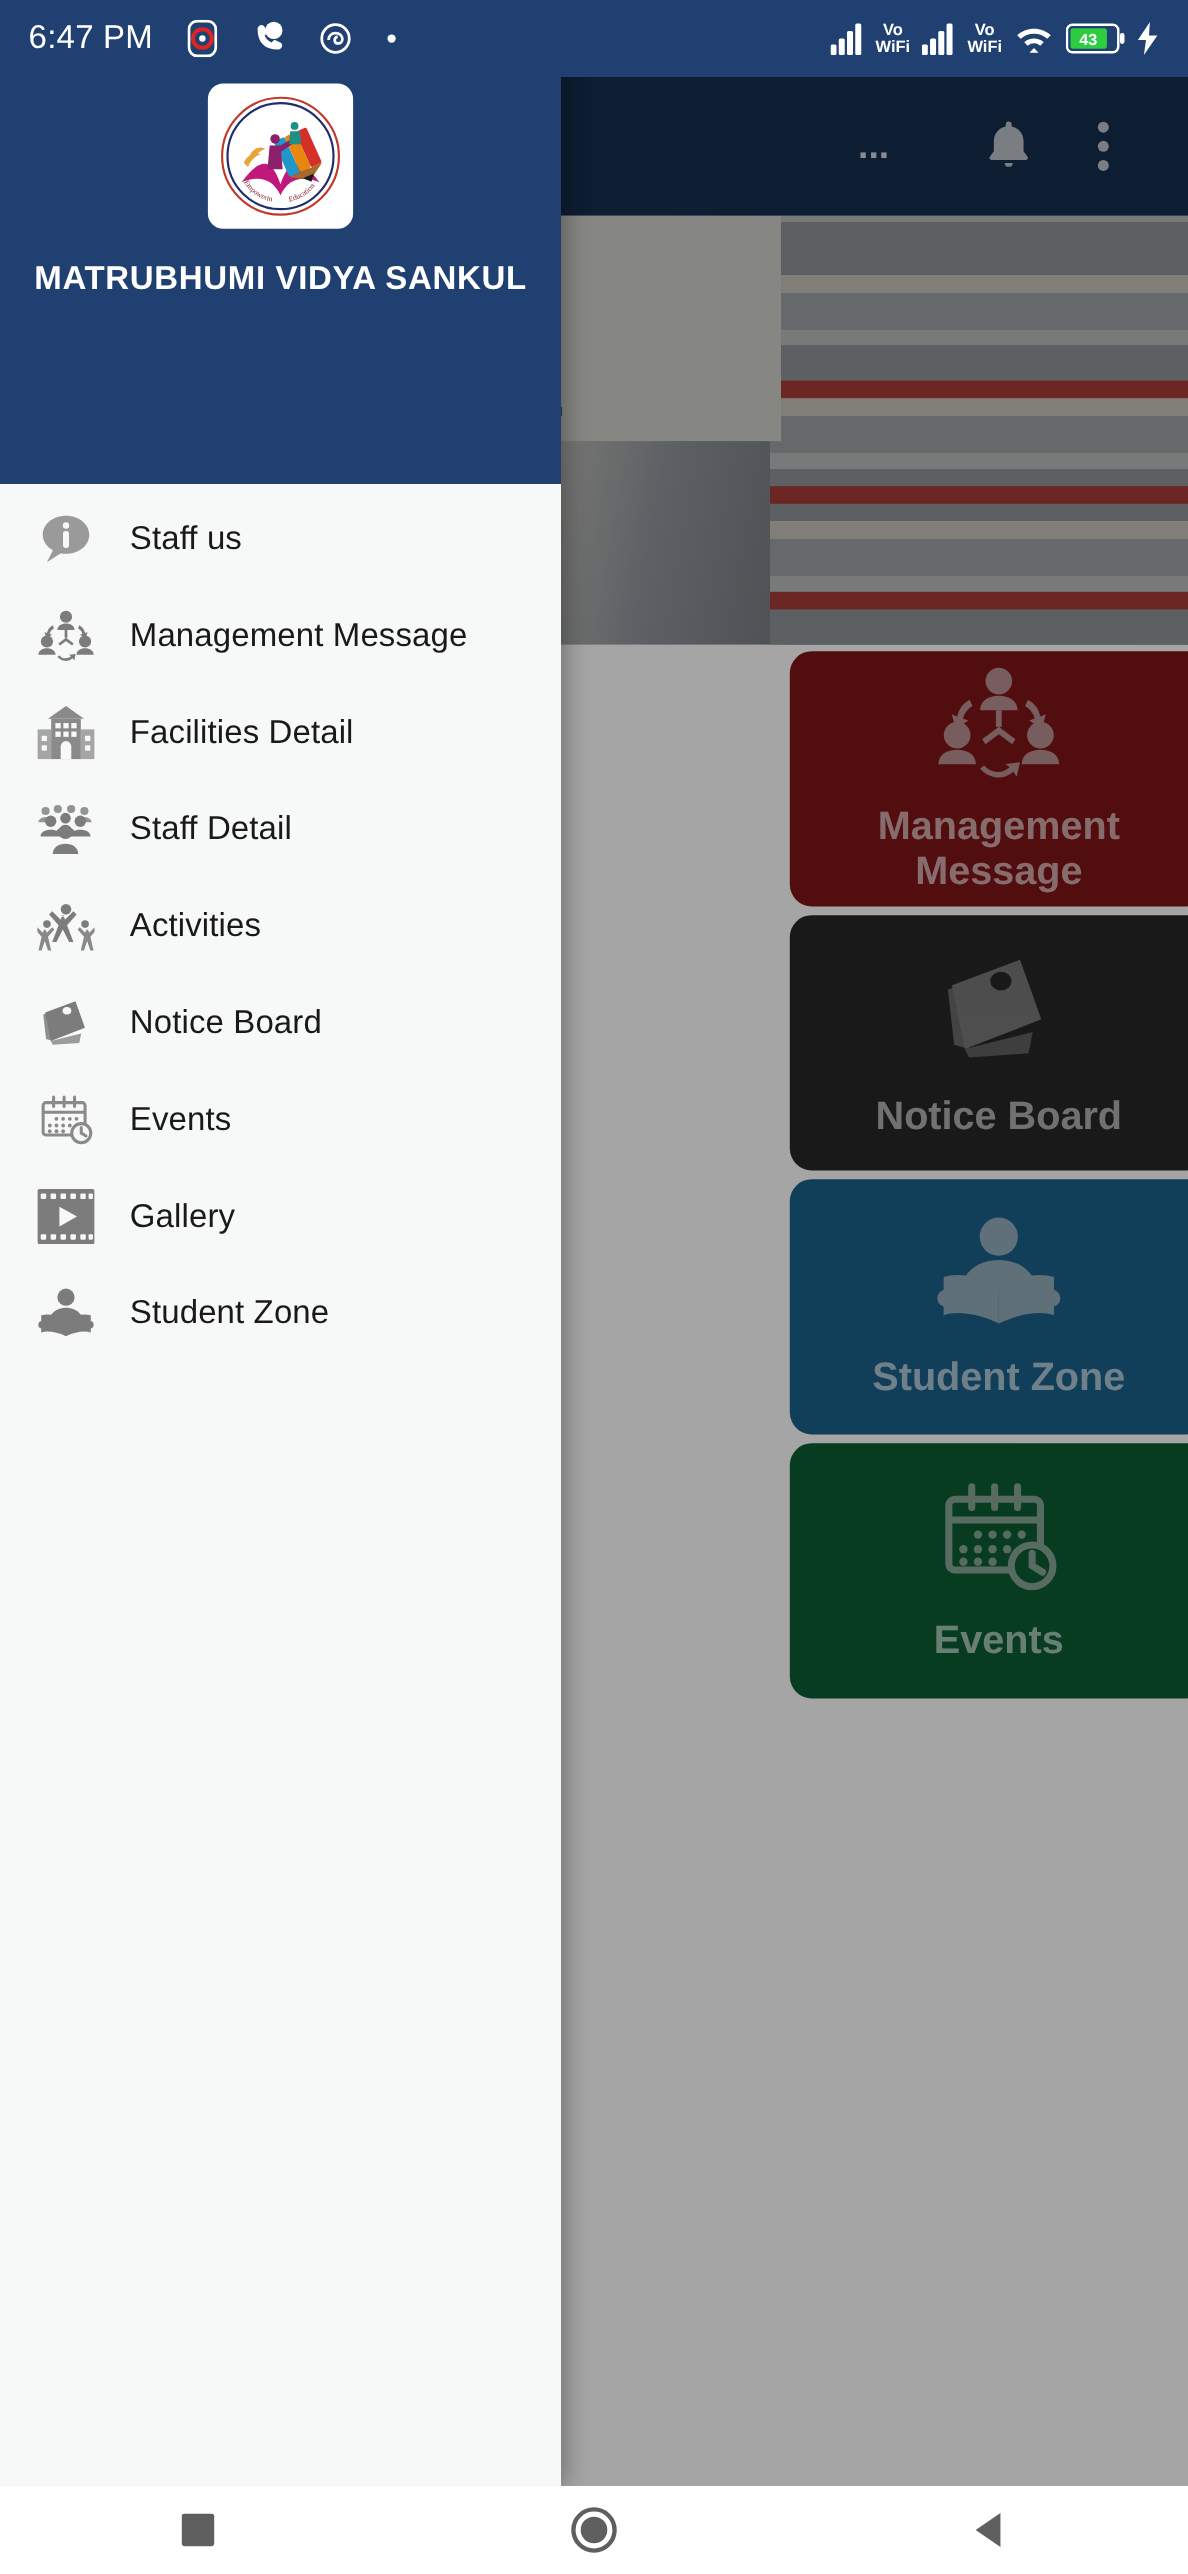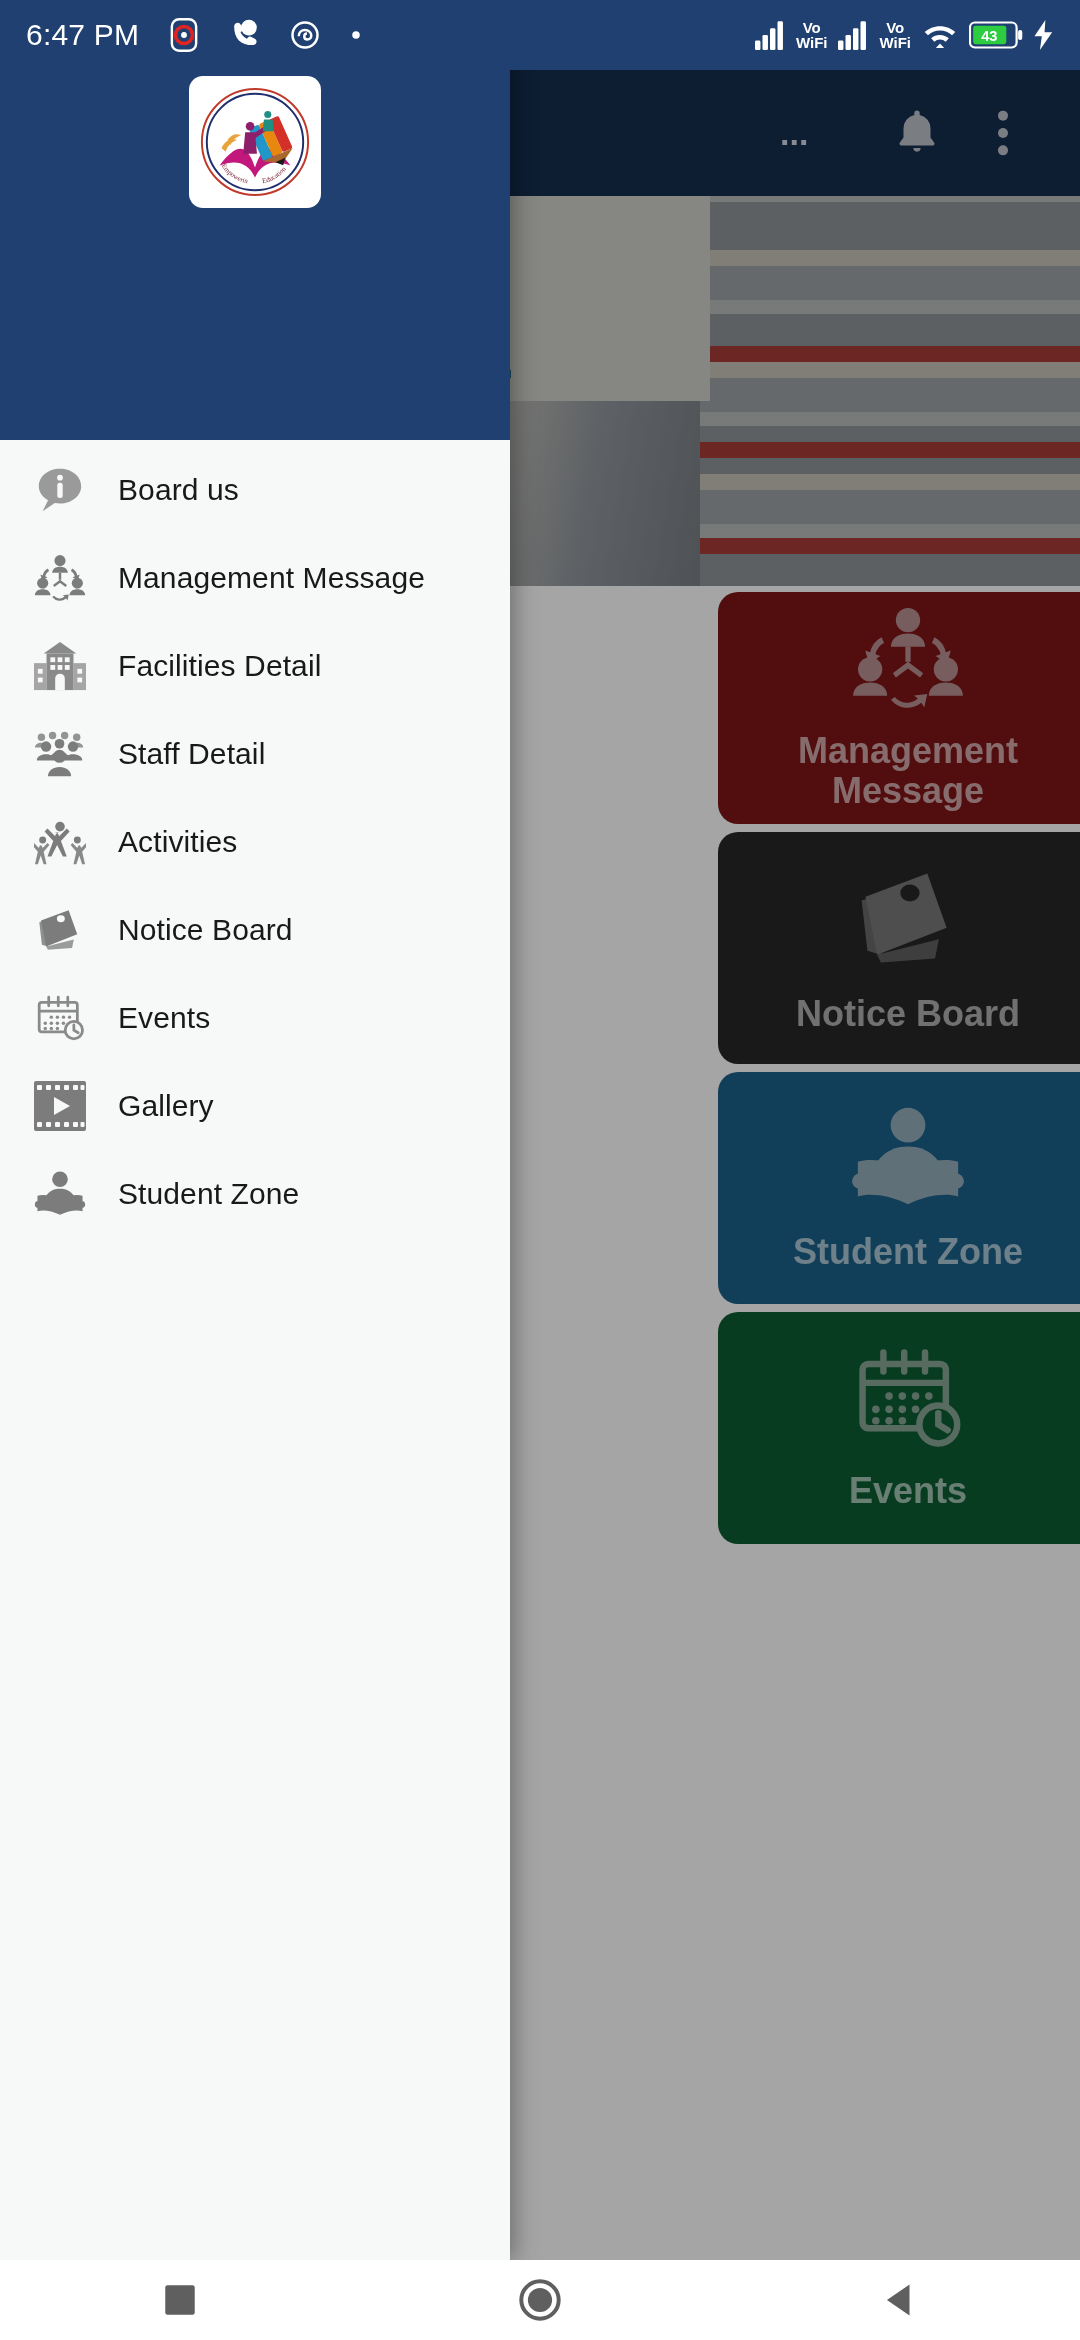--- a/index.html
+++ b/index.html
@@ -245,33 +245,34 @@
           <g fill="#e8a33d">
             <path d="M26 66 C30 58 36 56 42 58 C36 60 32 64 30 70 Z"></path>
             <path d="M32 58 C36 52 41 51 46 53 C41 55 37 58 35 63 Z"></path>
           </g>
           <path id="tl" d="M26 84 A38 38 0 0 0 52 102" fill="none"></path>
           <path id="tr" d="M68 102 A38 38 0 0 0 94 84" fill="none"></path>
           <text font-size="7" font-family="Liberation Serif, serif" fill="#7a1b2f"><textPath href="#tl">Empowering</textPath></text>
           <text font-size="7" font-family="Liberation Serif, serif" fill="#7a1b2f"><textPath href="#tr">Education</textPath></text>
         </svg>
       </div>
+      <div id="drawer-title">MATRUBHUMI VIDYA SANKUL</div>
     </div>
 
     <div id="menu">
 
       <div class="mitem">
         <span class="mic">
           <svg width="50" height="50" viewBox="0 0 26 26" fill="#9a9a9a">
             <path d="M13 2C6.9 2 2 6 2 11c0 3 1.9 5.7 4.8 7.3L4 24l6.3-4.2c.9.1 1.8.2 2.7.2 6.1 0 11-4 11-9S19.1 2 13 2z"></path>
             <circle cx="13" cy="6.6" r="1.5" fill="#f7f8f8"></circle>
             <rect x="11.6" y="9.2" width="2.8" height="8" rx="1.3" fill="#f7f8f8"></rect>
           </svg>
         </span>
-        <span class="mlabel">Board us</span>
+        <span class="mlabel">Staff us</span>
       </div>
 
 
       <div class="mitem">
         <span class="mic">
           <svg width="52" height="50" viewBox="0 0 60 56" fill="#7c7c7c">
             <circle cx="30" cy="8" r="6.4"></circle>
               <path d="M21 22c0-4.6 4-7 9-7s9 2.4 9 7z"></path>
             <circle cx="10" cy="34" r="6.4"></circle>
               <path d="M1 48c0-4.6 4-7 9-7s9 2.4 9 7z"></path>

